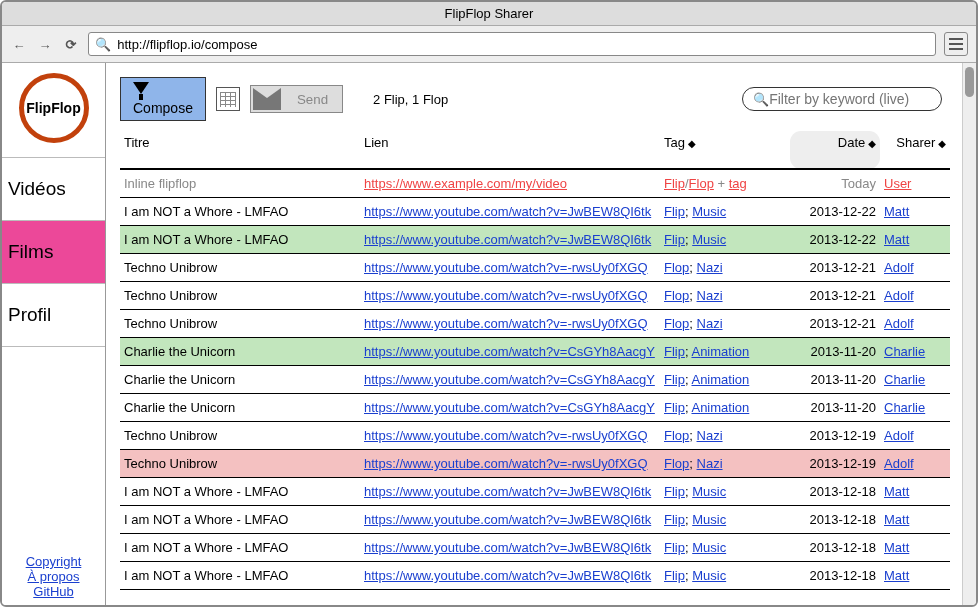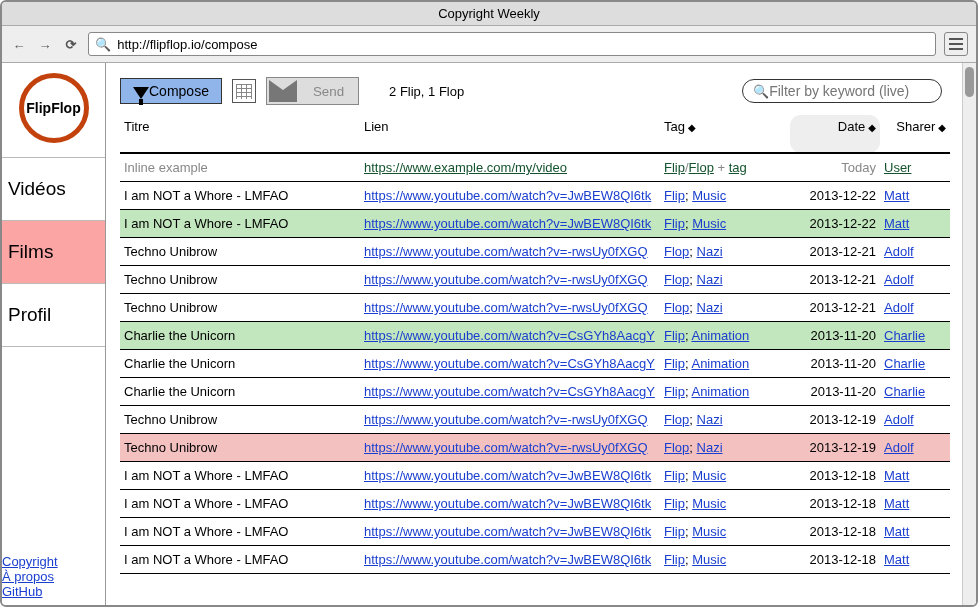--- a/index.html
+++ b/index.html
@@ -10,32 +10,32 @@
   .url-bar { flex: 1; display: flex; align-items: center; background: #fff; border: 1px solid #888; border-radius: 3px; padding: 2px 6px; height: 24px; }
   .url-bar .mag { margin-right: 6px; color: #555; }
   .hamburger { width: 24px; height: 24px; border: 1px solid #888; border-radius: 3px; display: flex; flex-direction: column; justify-content: center; align-items: center; gap: 3px; background: #eee; }
   .hamburger div { width: 14px; height: 2px; background: #555; }
 
   .app { display: flex; height: calc(607px - 27px - 38px); }
   .sidebar { width: 104px; border-right: 1px solid #999; display: flex; flex-direction: column; background: #fff; }
   .logo { width: 70px; height: 70px; border: 5px solid #c2410c; border-radius: 50%; margin: 10px auto 14px; display: flex; align-items: center; justify-content: center; font-size: 14px; font-weight: bold; }
   .nav-list a { display: block; padding: 20px 6px; border-top: 1px solid #bbb; color: #000; text-decoration: none; font-size: 19px; }
   .nav-list a:last-child { border-bottom: 1px solid #bbb; }
-  .nav-list a.active { background: #fca5a5; }
+  .nav-list a.active { background: #ec4899; }
   .sidebar-spacer { flex: 1; }
-  .footer-links { text-align: left; padding: 6px 0; }
+  .footer-links { text-align: center; padding: 6px 0; }
   .footer-links a { display: block; color: #1a3fcf; text-decoration: underline; font-size: 13px; }
 
   .main { flex: 1; position: relative; overflow: hidden; }
   .scrollbar { position: absolute; right: 0; top: 0; bottom: 0; width: 14px; background: #eee; border-left: 1px solid #ccc; }
   .scrollbar .thumb { position: absolute; top: 4px; left: 2px; right: 2px; height: 30px; background: #999; border-radius: 6px; }
 
   .content { padding: 14px 20px 0 14px; margin-right: 14px; }
   .toolbar { display: flex; align-items: center; gap: 10px; margin-bottom: 10px; }
-  .compose-btn { display: flex; align-items: flex-end; background: #8fb5ea; border: 1px solid #333; padding: 4px 12px; cursor: pointer; font-size: 14px; }
+  .compose-btn { display: flex; align-items: flex-start; gap: 6px; background: #8fb5ea; border: 1px solid #333; padding: 4px 12px; cursor: pointer; font-size: 14px; flex-direction: column; }
   .compose-btn .funnel { width: 0; height: 0; border-left: 8px solid transparent; border-right: 8px solid transparent; border-top: 12px solid #000; position: relative; }
   .compose-btn .funnel::after { content: ""; position: absolute; top: 0; left: -2px; width: 4px; height: 6px; background: #000; }
   .date-input { border: 1px solid #333; padding: 4px 8px; width: 100px; font-size: 13px; background: #fff; }
   .cal-icon { width: 24px; height: 24px; border: 1px solid #555; display: inline-flex; align-items: center; justify-content: center; background: #fff; position: relative; }
   .cal-icon::before { content: ""; position: absolute; top: 4px; left: 3px; right: 3px; bottom: 3px; background-image: linear-gradient(#888 1px, transparent 1px), linear-gradient(90deg, #888 1px, transparent 1px); background-size: 5px 4px; }
   .send-btn { display: flex; align-items: center; border: 1px solid #888; background: #ddd; color: #888; padding: 0; cursor: pointer; }
   .send-btn .env { width: 28px; height: 22px; background: #777; margin: 2px; position: relative; }
   .send-btn .env::before { content: ""; position: absolute; top: 0; left: 0; right: 0; border-left: 14px solid transparent; border-right: 14px solid transparent; border-top: 10px solid #ddd; }
   .send-btn span { padding: 0 14px; }
   .status { font-size: 13px; margin-left: 20px; }
@@ -44,35 +44,35 @@
   .filter input { border: none; outline: none; flex: 1; font-size: 14px; background: transparent; }
 
   table { width: 100%; border-collapse: collapse; font-size: 13px; table-layout: fixed; }
   th { text-align: left; font-weight: normal; padding: 4px 4px 18px; border-bottom: 2px solid #000; white-space: nowrap; }
   th.date-col, th.sharer-col { text-align: right; }
   th.tag-col { text-align: left; margin-left: 37px; }
   th .sort { font-size: 10px; margin-left: 3px; color: #000; }
   td { padding: 6px 4px; border-bottom: 1px solid #000; white-space: nowrap; overflow: hidden; text-overflow: ellipsis; }
   td.date-col { text-align: right; }
   tr.hint td { color: #888; }
-  tr.hint a { color: #14532d; }
+  tr.hint a { color: #ef4444; }
   tr.green { background: #c2e6bd; }
   tr.red { background: #f4c1c1; }
   a.link { color: #1a3fcf; text-decoration: underline; }
   .title-col { width: 240px; }
   .link-col { width: 300px; }
   .tag-col-w { width: 130px; }
   .date-col-w { width: 90px; }
   .sharer-col-w { width: 70px; }
   .date-col.header-shade { background: #eee; border-radius: 11px; }
 </style>
 </head>
 <body>
 
-<div class="browser-titlebar">Copyright Weekly</div>
+<div class="browser-titlebar">FlipFlop Sharer</div>
 
 <div class="browser-toolbar">
   <span class="nav-btn">←</span>
   <span class="nav-btn">→</span>
   <span class="nav-btn">⟳</span>
   <div class="url-bar">
     <span class="mag">🔍</span>
     <span>http://flipflop.io/compose</span>
   </div>
   <div class="hamburger">
@@ -130,21 +130,21 @@
           <tr>
             <th>Titre</th>
             <th>Lien</th>
             <th class="tag-col"><span>Tag</span><span class="sort">◆</span></th>
             <th class="date-col header-shade"><span>Date</span><span class="sort">◆</span></th>
             <th class="sharer-col"><span>Sharer</span><span class="sort">◆</span></th>
           </tr>
         </thead>
         <tbody id="tbody">
           <tr class="hint">
-            <td>Inline example</td>
+            <td>Inline flipflop</td>
             <td><a class="link">https://www.example.com/my/video</a></td>
             <td>
               <a class="link">Flip</a>/<a class="link">Flop</a><span> + </span><a class="link">tag</a>
             </td>
             <td class="date-col">Today</td>
             <td><a class="link">User</a></td>
           </tr>
         <tr>
               <td>I am NOT a Whore - LMFAO</td>
               <td><a class="link">https://www.youtube.com/watch?v=JwBEW8QI6tk</a></td>

